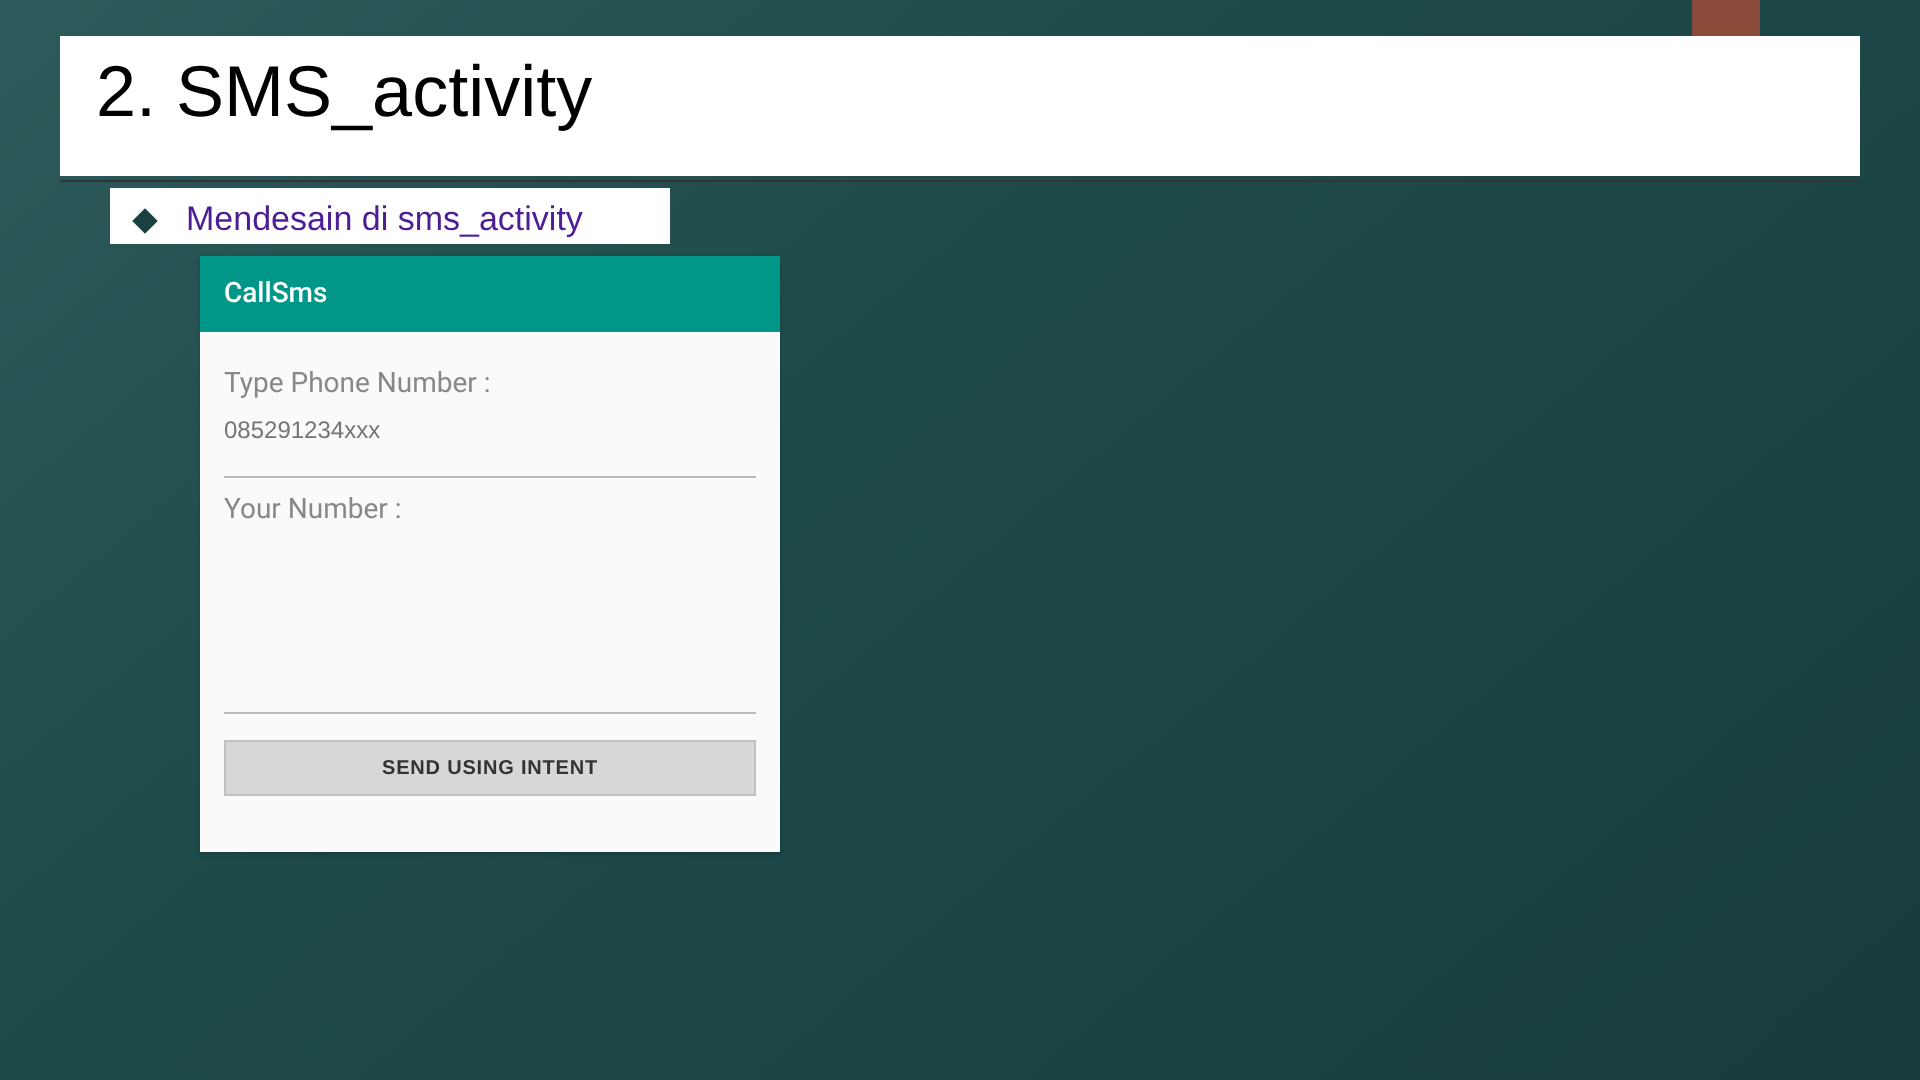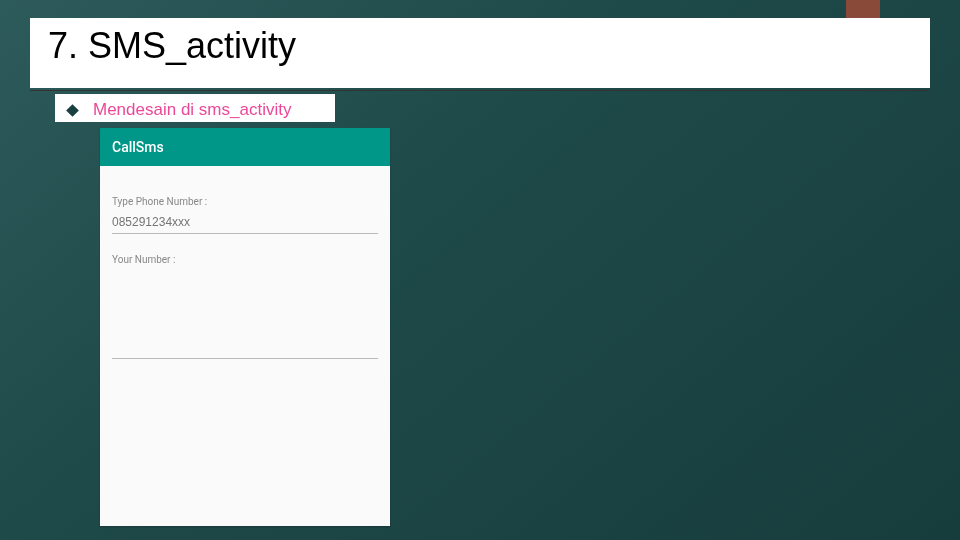--- a/index.html
+++ b/index.html
@@ -41,21 +41,21 @@
     gap: 14px;
   }
   .bullet-line .diamond {
     width: 9px; height: 9px;
     background: #1a4040;
     transform: rotate(45deg);
     flex: 0 0 auto;
   }
   .bullet-line span {
     font-size: 17px;
-    color: #ec4899;
+    color: #4c1d95;
     background: #fff;
     padding: 0 2px;
   }
   .bullet-bg {
     position: absolute;
     top: 94px;
     left: 55px;
     width: 280px;
     height: 28px;
     background: #fff;
@@ -68,53 +68,53 @@
     height: 42px;
     background: #8a4a3a;
   }
 
   
   .phone {
     position: absolute;
     top: 128px;
     left: 100px;
     width: 290px;
-    height: 398px;
+    height: 298px;
     background: #fafafa;
     box-shadow: 0 1px 2px rgba(0,0,0,.2);
     font-family: 'Roboto', 'Helvetica Neue', Arial, sans-serif;
     font-size: 11px;
     color: #555;
   }
   .appbar {
     height: 38px;
     background: #009688;
     color: #fff;
     display: flex;
     align-items: center;
     padding: 0 12px;
     font-size: 14px;
     font-weight: 500;
   }
   .phone .body {
     padding: 10px 12px 0 12px;
   }
   .label {
-    font-size: 10px;
+    font-size: 14px;
     color: #888;
-    margin-top: 20px;
+    margin-top: 8px;
     margin-bottom: 6px;
   }
   .field {
     border: none;
     border-bottom: 1px solid #bbb;
     width: 100%;
     font-size: 12px;
     color: #0f766e;
-    padding: 2px 0 4px 0;
+    padding: 2px 0 16px 0;
     background: transparent;
     outline: none;
   }
   .msgfield {
     border: none;
     border-bottom: 1px solid #bbb;
     width: 100%;
     height: 88px;
     background: transparent;
     resize: none;
@@ -138,35 +138,36 @@
   }
 </style>
 </head>
 <body>
 
 <div class="slide">
 
   <div class="accent"></div>
 
   <div class="title-area">
-    <h1>7. SMS_activity</h1>
+    <h1>2. SMS_activity</h1>
   </div>
   <div class="title-underline"></div>
 
   <div class="bullet-bg"></div>
   <div class="bullet-line">
     <div class="diamond"></div>
     <span>Mendesain di sms_activity</span>
   </div>
 
   <div class="phone">
     <div class="appbar">
       <span>CallSms</span>
     </div>
     <div class="body">
       <div class="label">Type Phone Number :</div>
       <input class="field" type="text" placeholder="085291234xxx" style="">
       <div class="label">Your Number :</div>
       <textarea class="msgfield" style=""></textarea>
+      <button class="btn">SEND USING INTENT</button>
     </div>
   </div>
 
 </div>
 
 </body></html>

